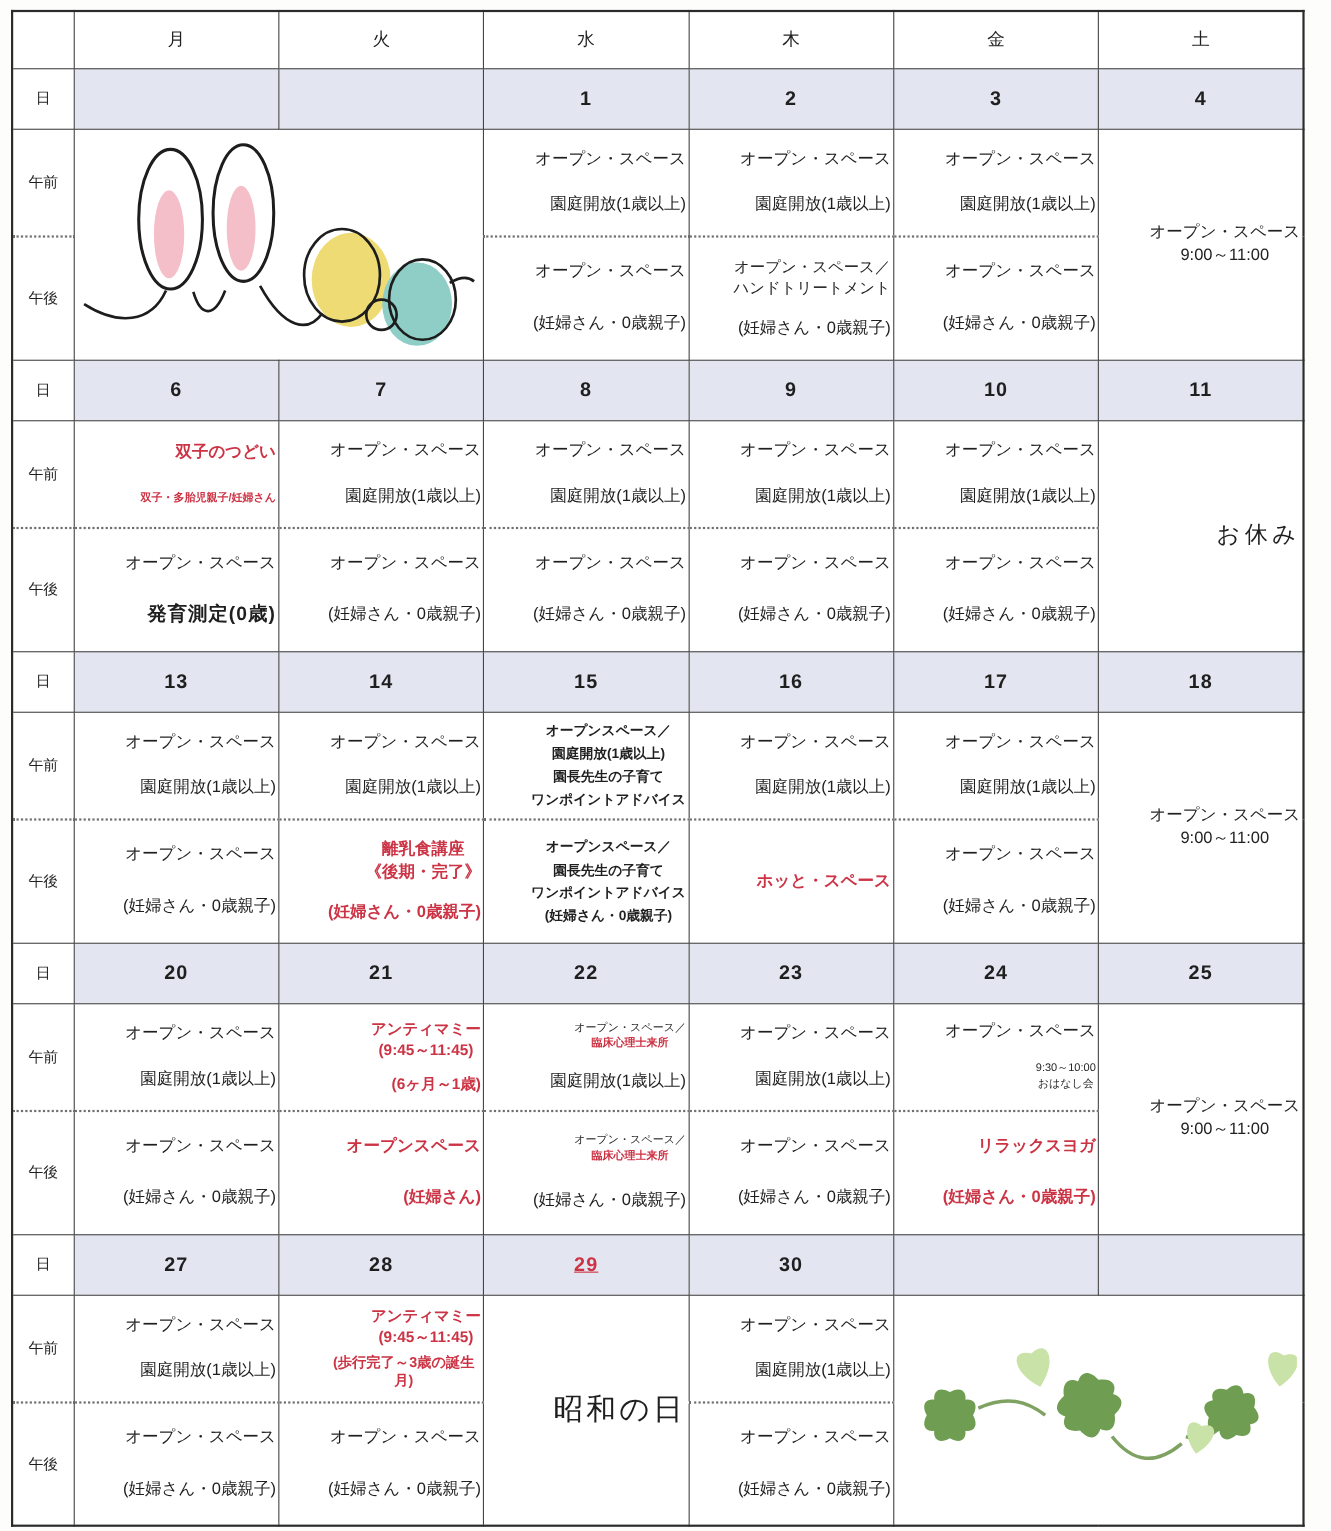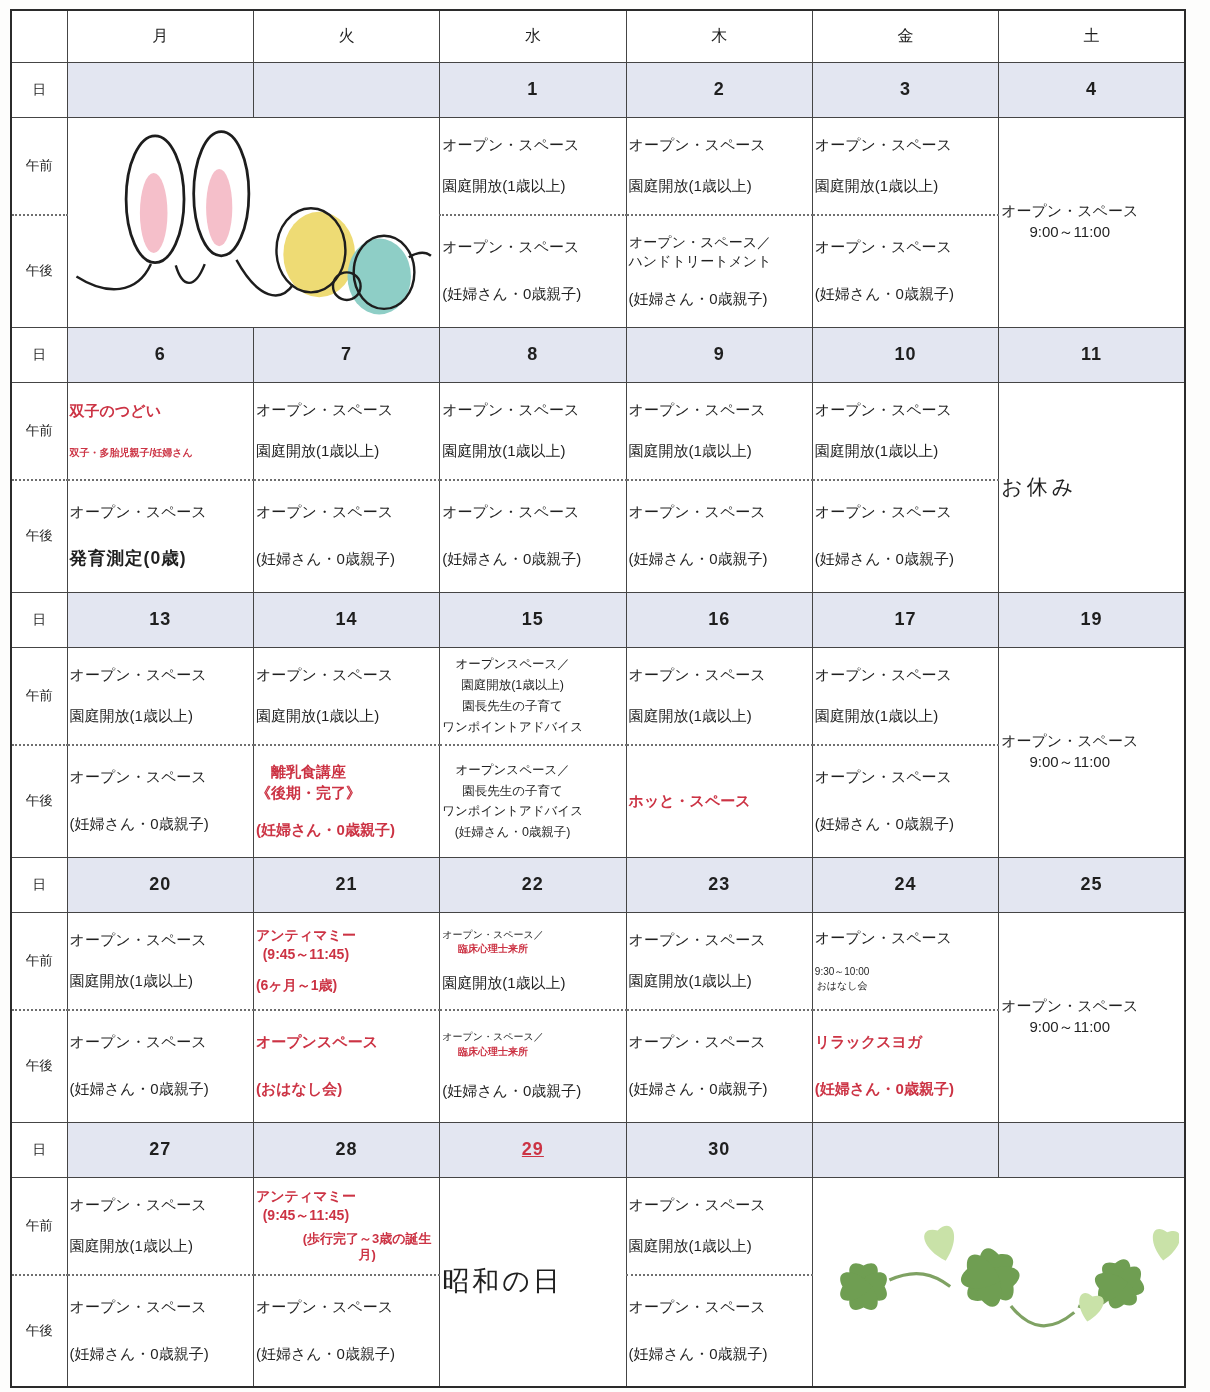--- a/index.html
+++ b/index.html
@@ -40,36 +40,36 @@
   td.lab{font-size:13.5px;background:#fff;}
   td.date{
     background:var(--band);
     font-size:18px;font-weight:600;
     letter-spacing:1px;
   }
   td.date.rd-date{color:var(--red);text-decoration:underline;}
   tr.r-pm td.dotted{border-top:2px dotted var(--dot);}
   .box{
     display:flex;flex-direction:column;
-    justify-content:space-around;align-items:flex-start;
+    justify-content:space-around;align-items:flex-end;
     box-sizing:border-box;padding:6px 2px;
   }
   .box.am{height:94px;}
   .box.pm{height:106px;}
   .box.tall{height:206px;justify-content:center;}
   .box.center{justify-content:center;}
   .ln{font-size:15px;line-height:1.25;}
   .grp{display:flex;flex-direction:column;gap:2px;}
   .rd{color:var(--red);font-weight:700;}
   .s14{font-size:14px;}
   .s135{font-size:10px;}
   .s13{font-size:13px;margin-left:41px;}
   .md{font-size:17.5px;font-weight:700;letter-spacing:1px;}
   .big16{font-size:15px;}
-  .sm .ln{font-size:12.5px;line-height:1.5;font-weight:400;}
+  .sm .ln{font-size:12.5px;line-height:1.5;font-weight:700;}
   .holiday{font-size:27px;letter-spacing:3px;}
   .closed{font-size:21px;letter-spacing:4px;}
   td.img-cell{background:#fff;}
   td.img-cell svg{display:block;margin:0 auto;}
 </style>
 </head>
 <body>
 
 <table class="cal">
   <colgroup>
@@ -254,21 +254,21 @@
         </td>
   </tr>
 
   <tr class="r-date">
     <td class="lab">日</td>
     <td class="date">13</td>
     <td class="date">14</td>
     <td class="date">15</td>
     <td class="date">16</td>
     <td class="date">17</td>
-    <td class="date">19</td>
+    <td class="date">18</td>
   </tr>
   <tr class="r-am">
     <td class="lab">午前</td>
     <td>
           <div class="box am">
       <div class="ln">オープン・スペース</div>
             <div class="ln">園庭開放(1歳以上)</div>
           </div>
         </td>
     <td>
@@ -411,21 +411,21 @@
     <td class="lab dotted">午後</td>
     <td class="dotted">
           <div class="box pm">
       <div class="ln">オープン・スペース</div>
             <div class="ln">(妊婦さん・0歳親子)</div>
           </div>
         </td>
     <td class="dotted">
           <div class="box pm">
       <div class="ln rd big16">オープンスペース</div>
-            <div class="ln rd big16">(おはなし会)</div>
+            <div class="ln rd big16">(妊婦さん)</div>
           </div>
         </td>
     <td class="dotted">
           <div class="box pm">
       <div class="grp">
               <div class="ln s135">オープン・スペース／</div>
               <div class="ln rd s135">臨床心理士来所</div>
             </div>
       <div class="ln">(妊婦さん・0歳親子)</div>
           </div>

